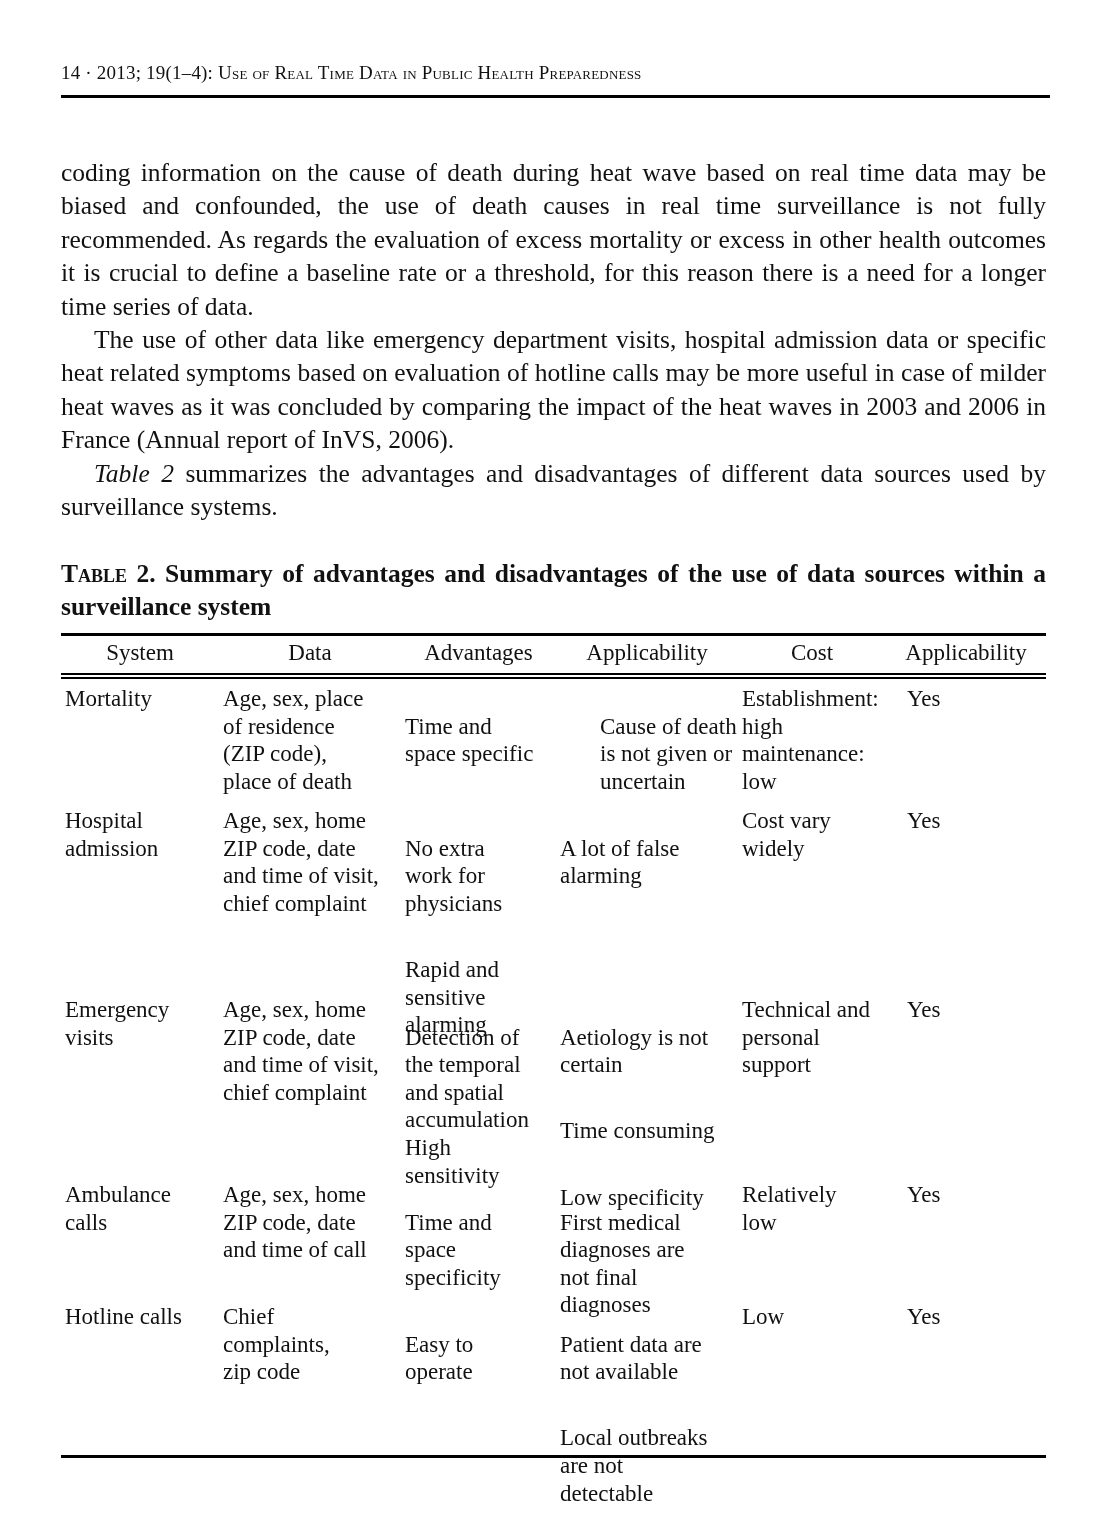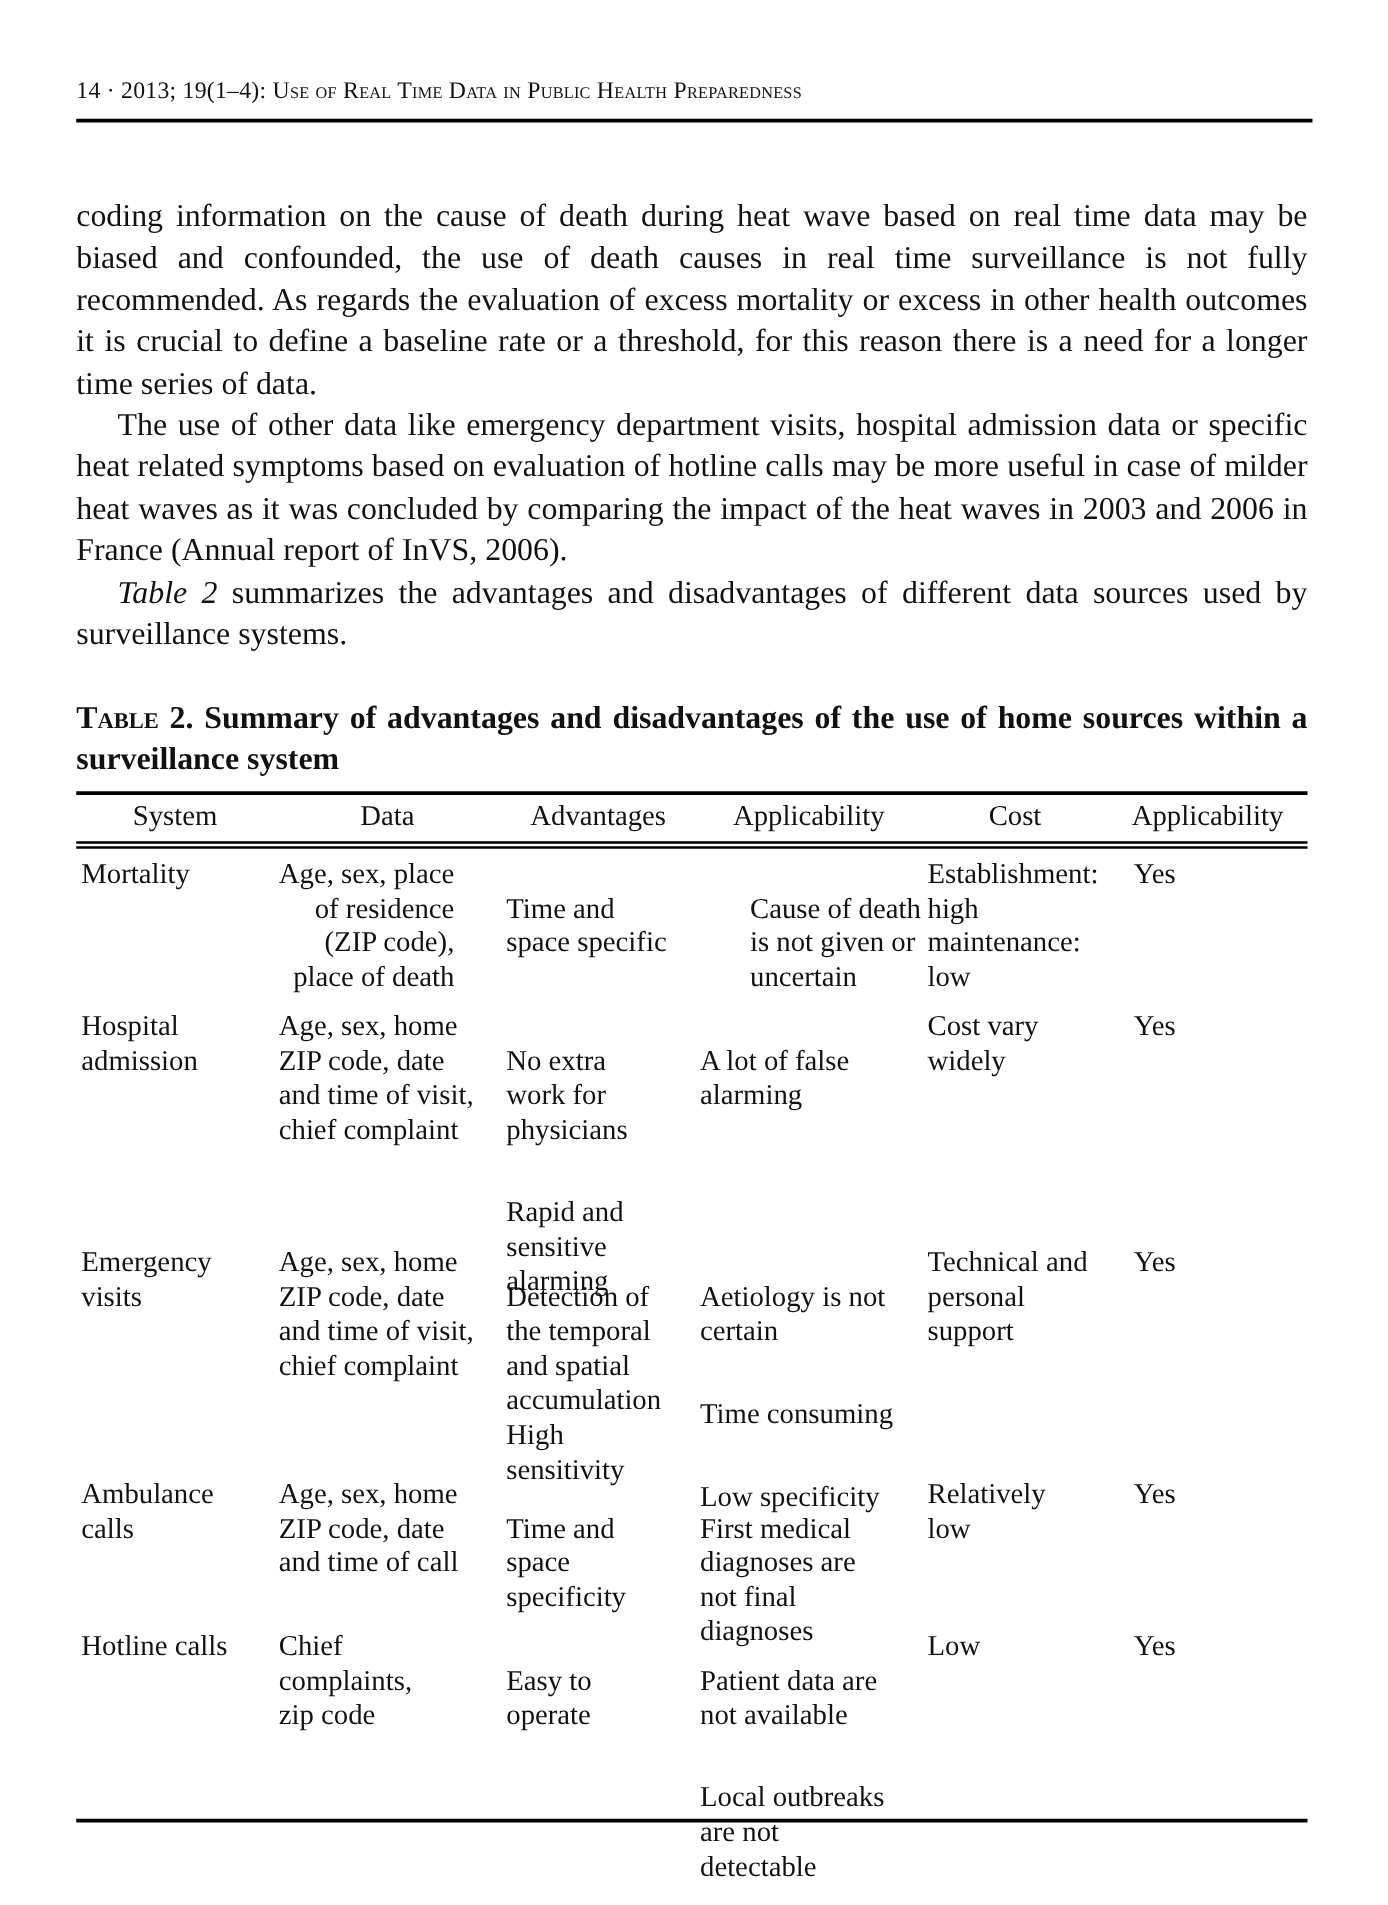--- a/index.html
+++ b/index.html
@@ -48,38 +48,38 @@
 </div>
 <div class="header-rule"></div>
 
 <div class="body-text">
   <p>coding information on the cause of death during heat wave based on real time data may be biased and confounded, the use of death causes in real time surveillance is not fully recommended. As regards the evaluation of excess mortality or excess in other health outcomes it is crucial to define a baseline rate or a threshold, for this reason there is a need for a longer time series of data.</p>
   <p class="indent">The use of other data like emergency department visits, hospital admission data or specific heat related symptoms based on evaluation of hotline calls may be more useful in case of milder heat waves as it was concluded by comparing the impact of the heat waves in 2003 and 2006 in France (Annual report of InVS, 2006).</p>
   <p class="indent"><em>Table 2</em><span> summarizes the advantages and disadvantages of different data sources used by surveillance systems.</span></p>
 </div>
 
 <div class="caption">
-  <span class="sc">Table 2.</span><span> Summary of advantages and disadvantages of the use of home sources within a surveillance system</span>
+  <span class="sc">Table 2.</span><span> Summary of advantages and disadvantages of the use of data sources within a surveillance system</span>
 </div>
 
 <div class="rule rule-top"></div>
 <div class="rule rule-mid1"></div>
 <div class="rule rule-mid2"></div>
 <div class="rule rule-bottom"></div>
 
 <div class="th" style="left:61px;width:158px;">System</div>
 <div class="th" style="left:219px;width:182px;">Data</div>
 <div class="th" style="left:401px;width:155px;">Advantages</div>
 <div class="th" style="left:556px;width:182px;">Applicability</div>
 <div class="th" style="left:738px;width:148px;">Cost</div>
 <div class="th" style="left:886px;width:160px;">Applicability</div>
 
 <div>
   <div class="cell" style="left:65px;top:685px;">Mortality</div>
-  <div class="cell" style="left:223px;top:685px;text-align:right;">Age, sex, place
+  <div class="cell" style="left:223px;top:685px;">Age, sex, place
 of residence
 (ZIP code),
 place of death</div>
   <div class="cell" style="left:405px;top:685px;">
     <div class="para">Time and
 space specific</div>
   </div>
   <div class="cell" style="left:560px;top:685px;margin-left:40px;">
     <div class="para">Cause of death
 is not given or

